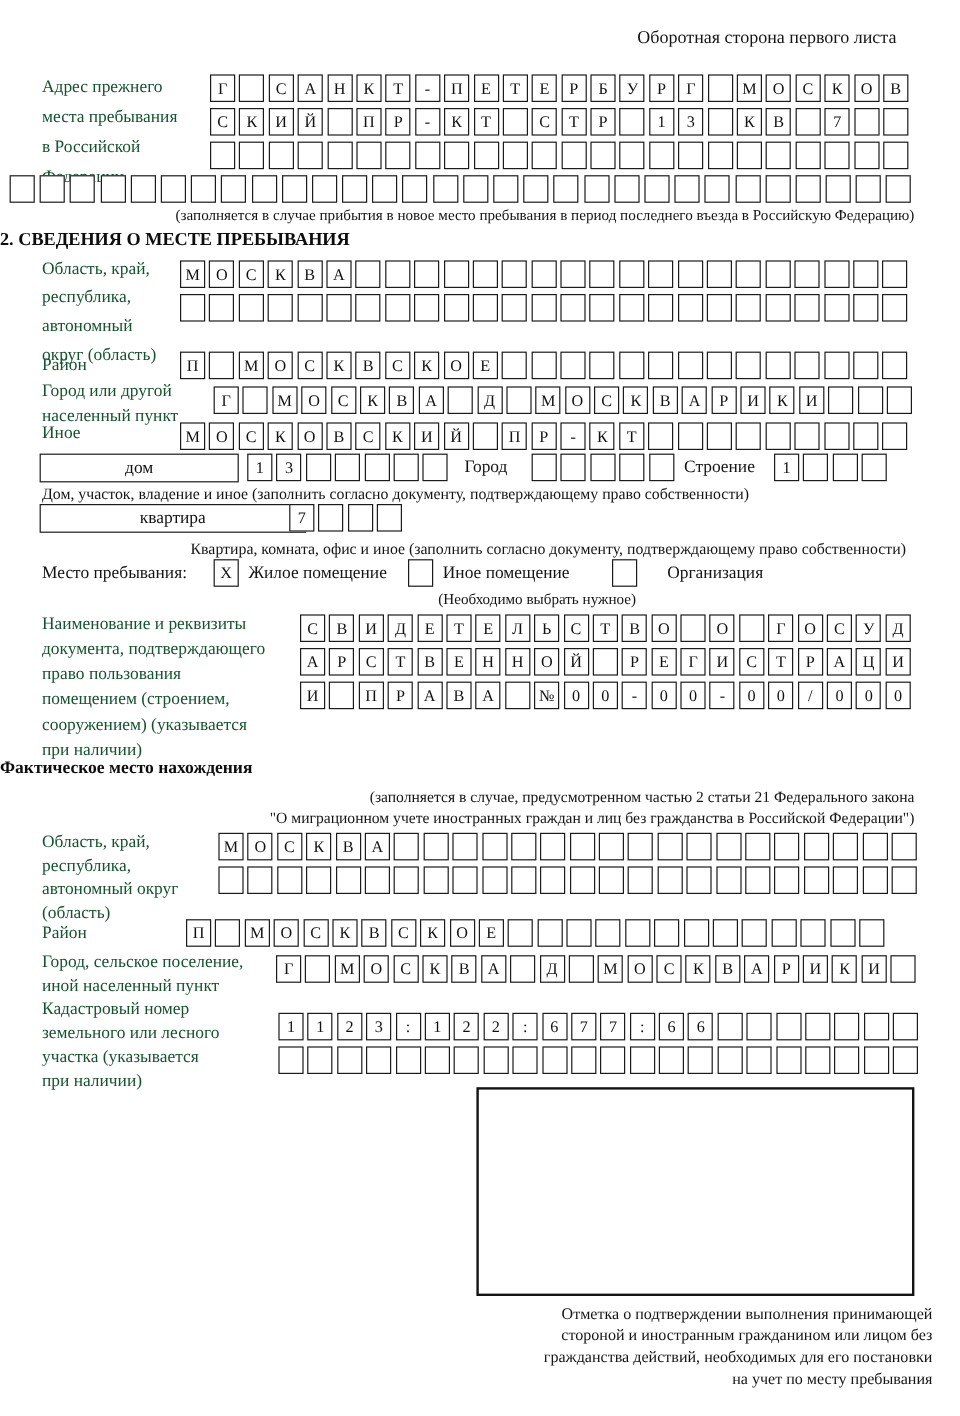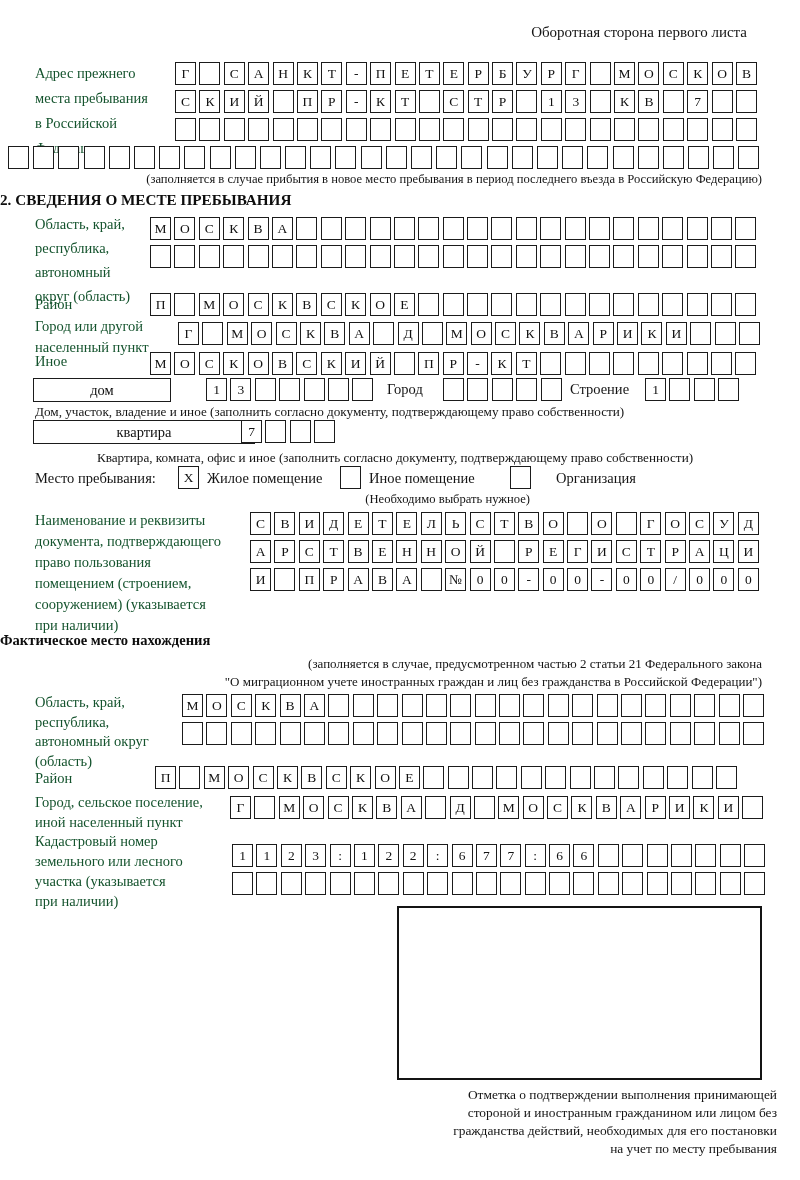--- a/index.html
+++ b/index.html
@@ -286,21 +286,21 @@
       <span class="cell"></span>
       <span class="cell"></span>
       <span class="cell"></span>
       <span class="cell"></span>
       <span class="cell"></span>
       <span class="cell"></span>
       <span class="cell"></span>
       <span class="cell"></span>
     </div>
 
-  <div class="bigbox" style="left:33px;top:378px;width:138px;text-align:right;">дом</div>
+  <div class="bigbox" style="left:33px;top:378px;width:166px;text-align:right;">дом</div>
   <div class="crow" style="left:206px;top:378px;">
       <span class="cell">1</span>
       <span class="cell">3</span>
       <span class="cell"></span>
       <span class="cell"></span>
       <span class="cell"></span>
       <span class="cell"></span>
       <span class="cell"></span>
     </div>
   <div class="inline-lbl" style="left:387px;top:381px;">Город</div>
@@ -320,21 +320,21 @@
     </div>
   <div class="note" style="left:35px;top:404px;width:720px;text-align:left;font-size:13.2px;">Дом, участок, владение и иное (заполнить согласно документу, подтверждающему право собственности)</div>
 
   <div class="bigbox" style="left:33px;top:420px;width:222px;">квартира</div>
   <div class="crow" style="left:241px;top:420px;">
       <span class="cell">7</span>
       <span class="cell"></span>
       <span class="cell"></span>
       <span class="cell"></span>
     </div>
-  <div class="note" style="left:35px;top:450px;width:720px;text-align:center;font-size:13.2px;">Квартира, комната, офис и иное (заполнить согласно документу, подтверждающему право собственности)</div>
+  <div class="note" style="left:35px;top:450px;width:720px;text-align:right;font-size:13.2px;">Квартира, комната, офис и иное (заполнить согласно документу, подтверждающему право собственности)</div>
 
   <div class="inline-lbl" style="left:35px;top:470px;">Место пребывания:</div>
   <div class="cell" style="position:absolute;left:178px;top:466px;">X</div>
   <div class="inline-lbl" style="left:207px;top:470px;">Жилое помещение</div>
   <div class="cell" style="position:absolute;left:340px;top:466px;"></div>
   <div class="inline-lbl" style="left:369px;top:470px;">Иное помещение</div>
   <div class="cell" style="position:absolute;left:510px;top:466px;"></div>
   <div class="inline-lbl" style="left:556px;top:470px;">Организация</div>
   <div class="note" style="left:150px;top:492px;width:380px;">(Необходимо выбрать нужное)</div>
 

